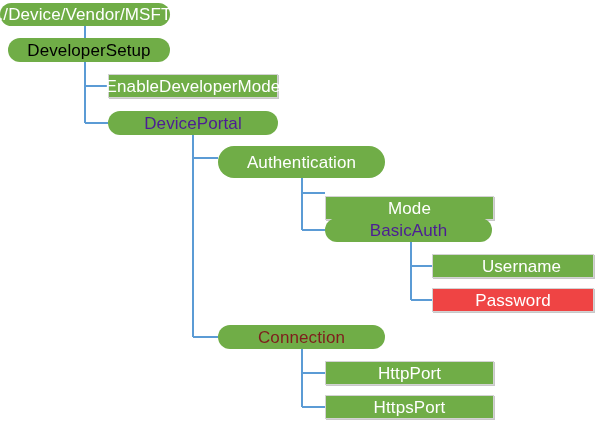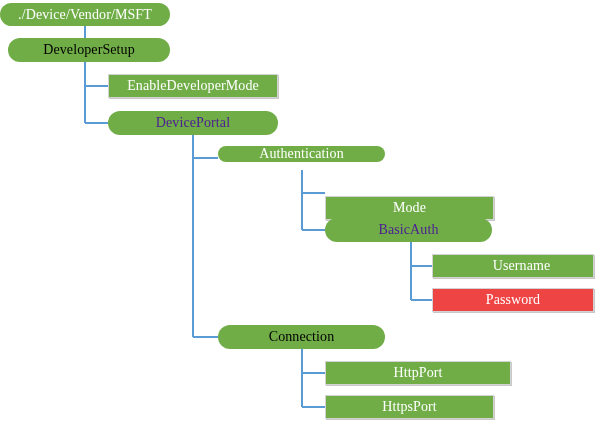--- a/index.html
+++ b/index.html
@@ -25,27 +25,26 @@
     pointer-events: none;
   }
   .node {
     position: absolute;
     box-sizing: border-box;
     background: #70AD47;
     color: #ffffff;
     display: flex;
     align-items: center;
     justify-content: center;
-    font-size: 14px;
+    font-size: 17px;
     line-height: 1;
     letter-spacing: 0.1px;
     white-space: nowrap;
     text-align: center;
     user-select: none;
-    font-family: Liberation Serif, serif;
   }
   .node.pill {
     border-radius: 999px;
   }
   .node.rect {
     border-radius: 0;
     border: 1px solid #0f766e;
     box-shadow: 1px 1px 0 0 rgba(190,190,190,0.85);
   }
   .node-label {
@@ -81,38 +80,38 @@
       </div>
       <div class="node pill" style="left: 8px; top: 38px; width: 162px; height: 24px; background: rgb(112, 173, 71); color: #000000;">
         <span class="node-label">DeveloperSetup</span>
       </div>
       <div class="node rect" style="left: 108px; top: 74px; width: 170px; height: 24px; background: rgb(112, 173, 71); color: rgb(255, 255, 255); border-color: rgb(211, 211, 211);">
         <span class="node-label">EnableDeveloperMode</span>
       </div>
       <div class="node pill" style="left: 108px; top: 111px; width: 170px; height: 24px; background: rgb(112, 173, 71); color: #4c1d95;">
         <span class="node-label">DevicePortal</span>
       </div>
-      <div class="node pill" style="left: 218px; top: 146px; width: 167px; height: 16px; background: rgb(112, 173, 71); color: rgb(255, 255, 255);">
+      <div class="node pill" style="left: 218px; top: 146px; width: 167px; height: 32px; background: rgb(112, 173, 71); color: rgb(255, 255, 255);">
         <span class="node-label">Authentication</span>
       </div>
       <div class="node rect" style="left: 325px; top: 196px; width: 169px; height: 24px; background: rgb(112, 173, 71); color: rgb(255, 255, 255); border-color: rgb(211, 211, 211);">
         <span class="node-label">Mode</span>
       </div>
       <div class="node pill" style="left: 325px; top: 218px; width: 167px; height: 24px; background: rgb(112, 173, 71); color: #4c1d95;">
         <span class="node-label">BasicAuth</span>
       </div>
       <div class="node rect" style="left: 432px; top: 254px; width: 162px; height: 24px; background: rgb(112, 173, 71); color: rgb(255, 255, 255); border-color: rgb(211, 211, 211); padding-left: 17px;">
         <span class="node-label">Username</span>
       </div>
       <div class="node rect" style="left: 432px; top: 288px; width: 162px; height: 24px; background: #ef4444; color: rgb(255, 255, 255); border-color: rgb(211, 211, 211);">
         <span class="node-label">Password</span>
       </div>
-      <div class="node pill" style="left: 218px; top: 325px; width: 167px; height: 24px; background: rgb(112, 173, 71); color: #000000;">
+      <div class="node pill" style="left: 218px; top: 325px; width: 167px; height: 24px; background: rgb(112, 173, 71); color: #7f1d1d;">
         <span class="node-label">Connection</span>
       </div>
-      <div class="node rect" style="left: 325px; top: 361px; width: 186px; height: 24px; background: rgb(112, 173, 71); color: rgb(255, 255, 255); border-color: rgb(211, 211, 211);">
+      <div class="node rect" style="left: 325px; top: 361px; width: 169px; height: 24px; background: rgb(112, 173, 71); color: rgb(255, 255, 255); border-color: rgb(211, 211, 211);">
         <span class="node-label">HttpPort</span>
       </div>
       <div class="node rect" style="left: 325px; top: 395px; width: 169px; height: 24px; background: rgb(112, 173, 71); color: rgb(255, 255, 255); border-color: rgb(211, 211, 211);">
         <span class="node-label">HttpsPort</span>
       </div>
     </div>
 </div>
 
 </body></html>

